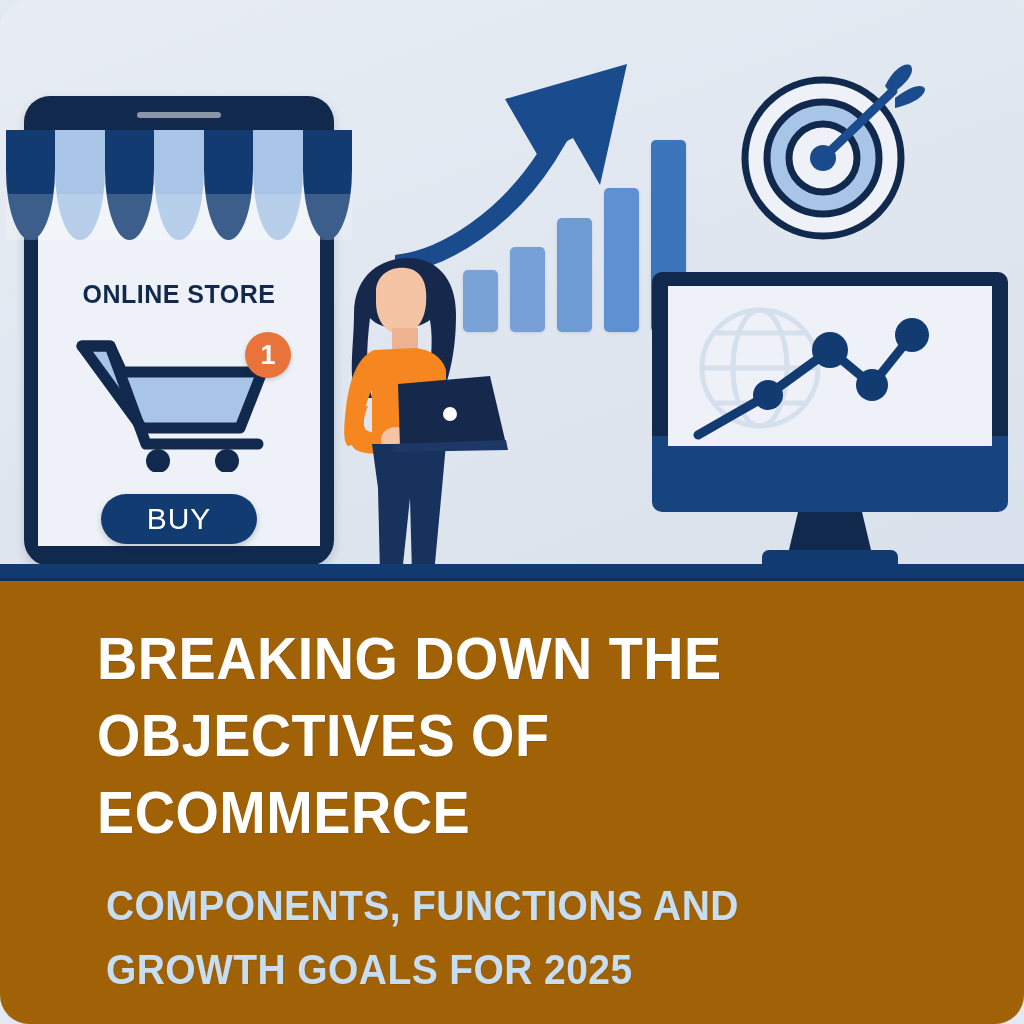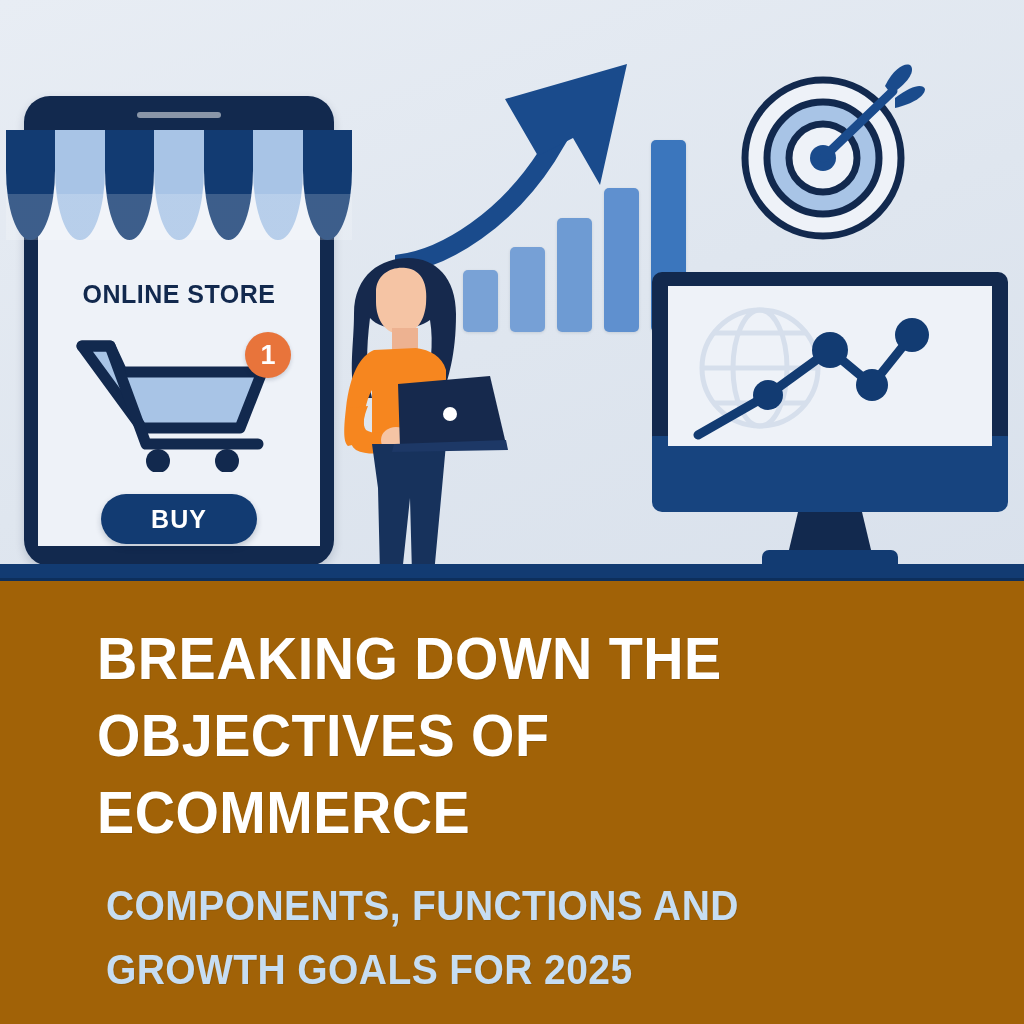--- a/index.html
+++ b/index.html
@@ -4,20 +4,21 @@
 <style>
   html,body{margin:0;padding:0;}
   body{
     width:1024px;height:1024px;overflow:hidden;
     font-family:"Liberation Sans","DejaVu Sans",sans-serif;
     background:#e3e9f1;
   }
   #poster{
     position:relative;width:1024px;height:1024px;overflow:hidden;
     background:#e3e9f1;
+    border-radius:29px;
   }
   
   #illustration{
     position:absolute;left:0;top:0;width:1024px;height:578px;
     background:linear-gradient(160deg,#e8edf4 0%,#dfe6ef 55%,#d9e1ec 100%);
     overflow:hidden;
   }
   
   #textband{
     position:absolute;left:0;top:578px;width:1024px;height:446px;
@@ -65,21 +66,21 @@
   .cart-wrap{position:absolute;left:34px;top:200px;width:215px;height:140px;}
   .badge{
     position:absolute;right:-4px;top:0px;width:46px;height:46px;border-radius:50%;
     background:#e8743b;color:#fff;font-size:27px;font-weight:bold;
     display:flex;align-items:center;justify-content:center;
     box-shadow:0 2px 4px rgba(10,30,60,.18);
   }
   .buy-btn{
     position:absolute;left:50%;top:362px;transform:translateX(-50%);
     width:156px;height:50px;border-radius:25px;background:#123b72;
-    color:#ffffff;font-size:25px;font-weight:bold;letter-spacing:1px;
+    color:#ffffff;font-size:30px;font-weight:normal;letter-spacing:1px;
     display:flex;align-items:center;justify-content:center;
     border:none;cursor:pointer;
     box-shadow:0 3px 6px rgba(10,30,60,.22);
   }
 
   
   .barchart{position:absolute;left:455px;top:120px;width:230px;height:212px;}
   .bar{position:absolute;bottom:0;width:35px;border-radius:5px;
        box-shadow:0 1px 3px rgba(10,30,60,.12);}
 

